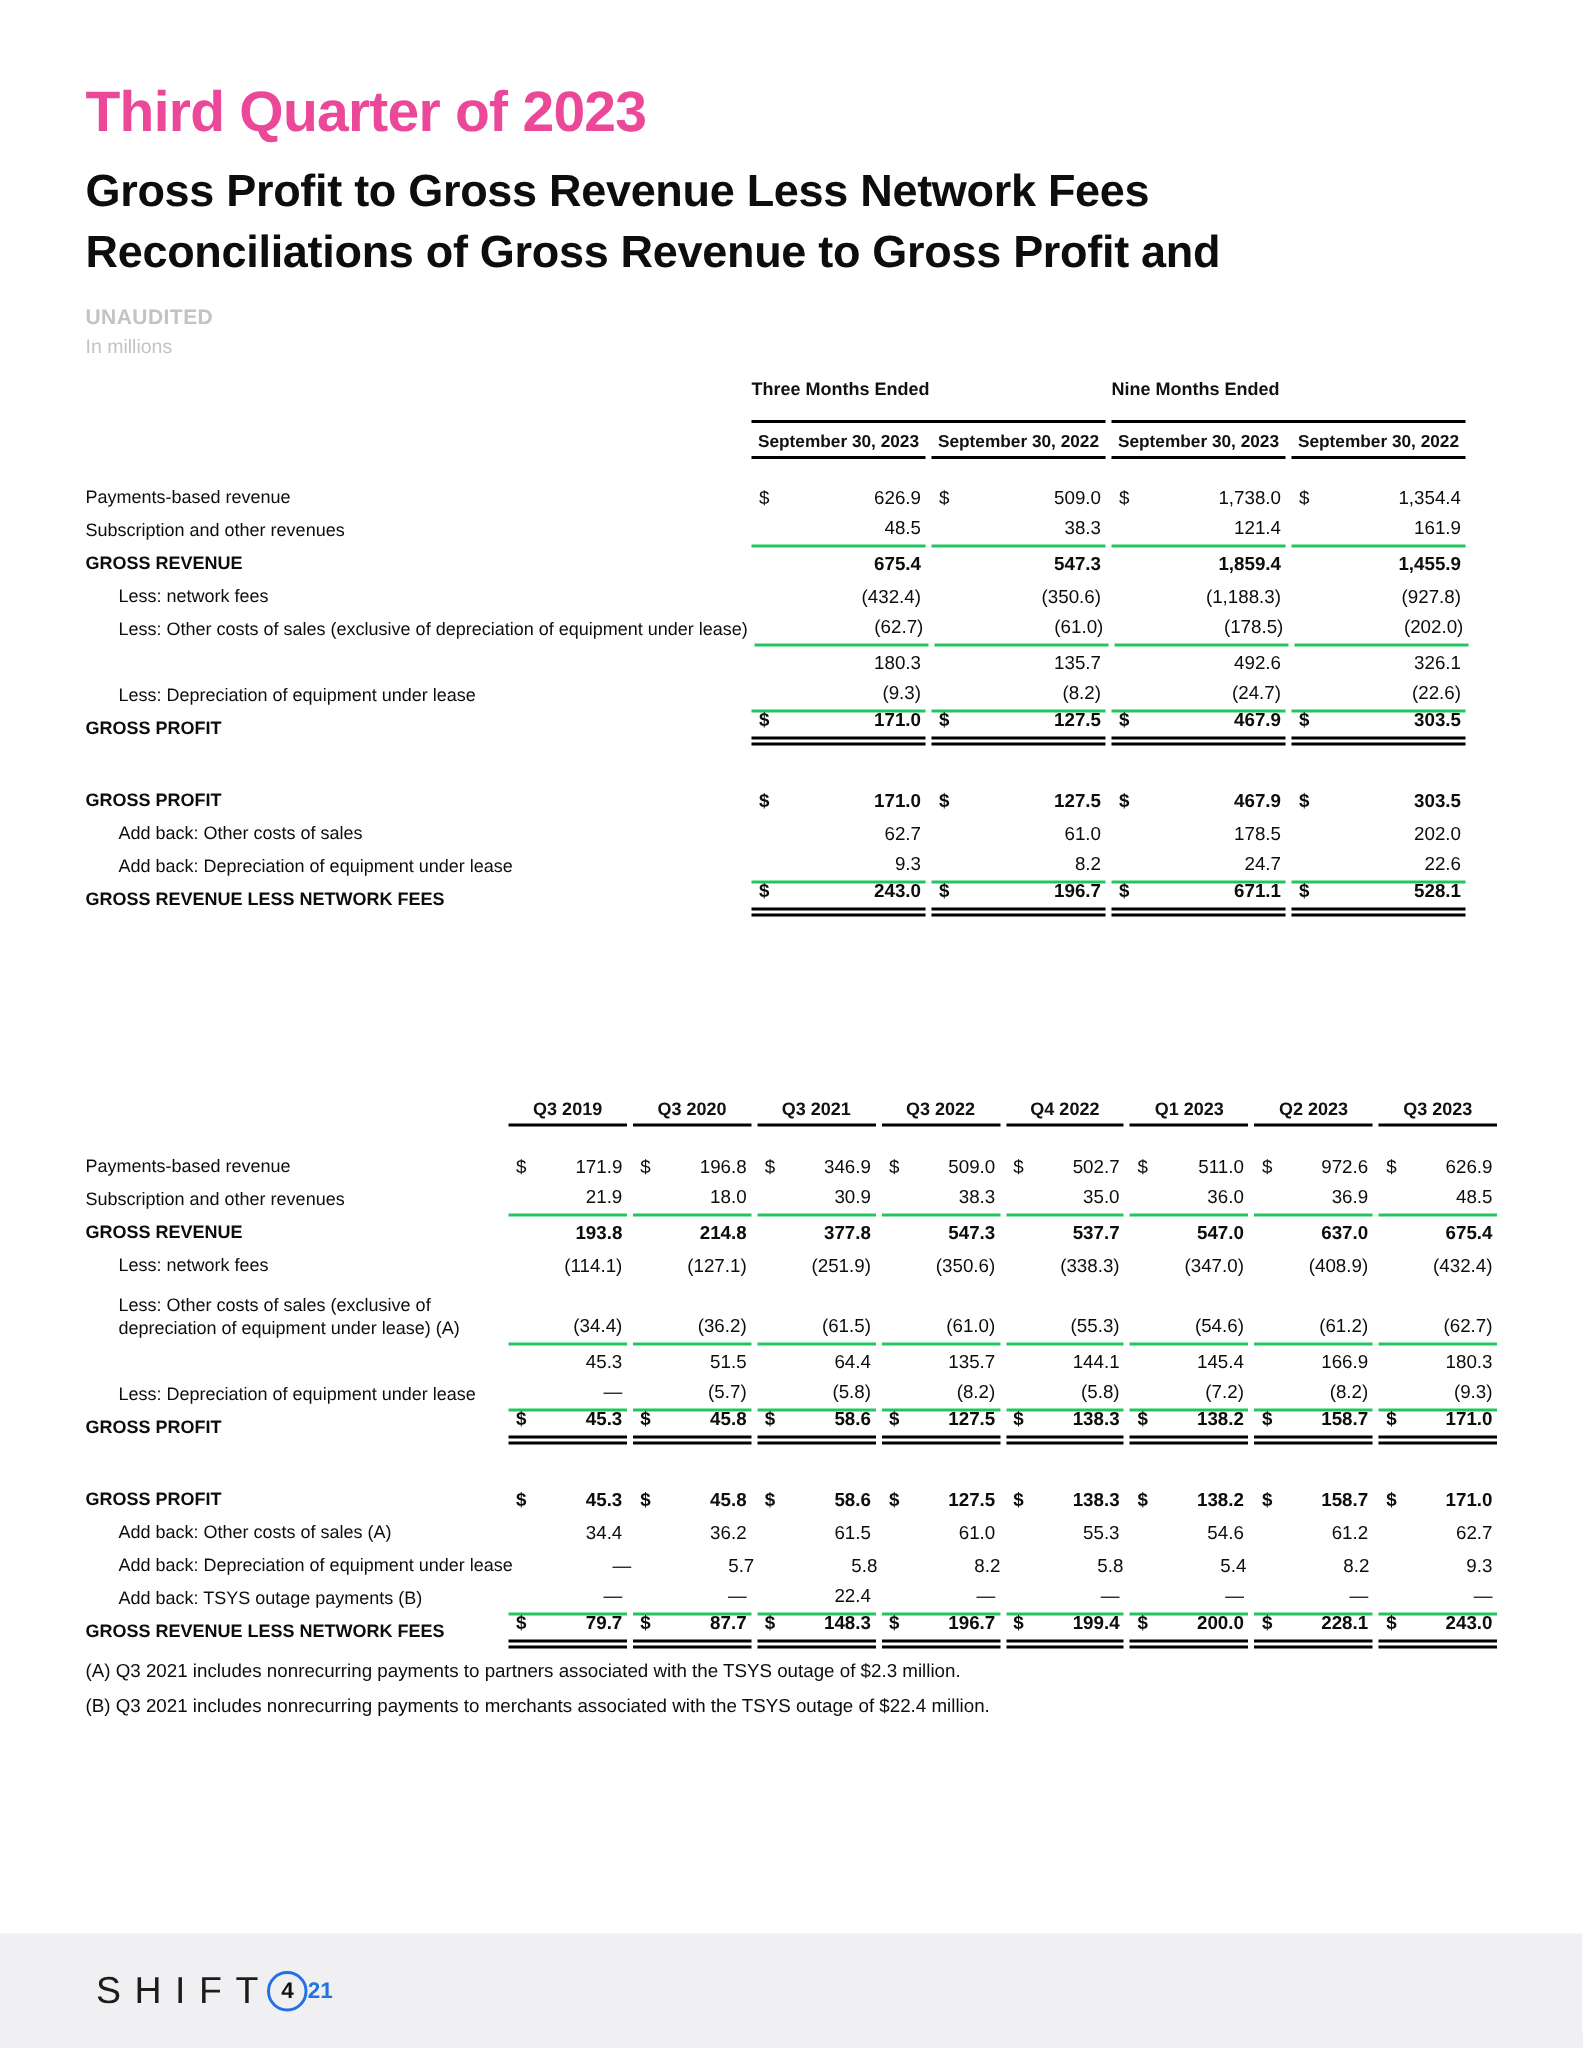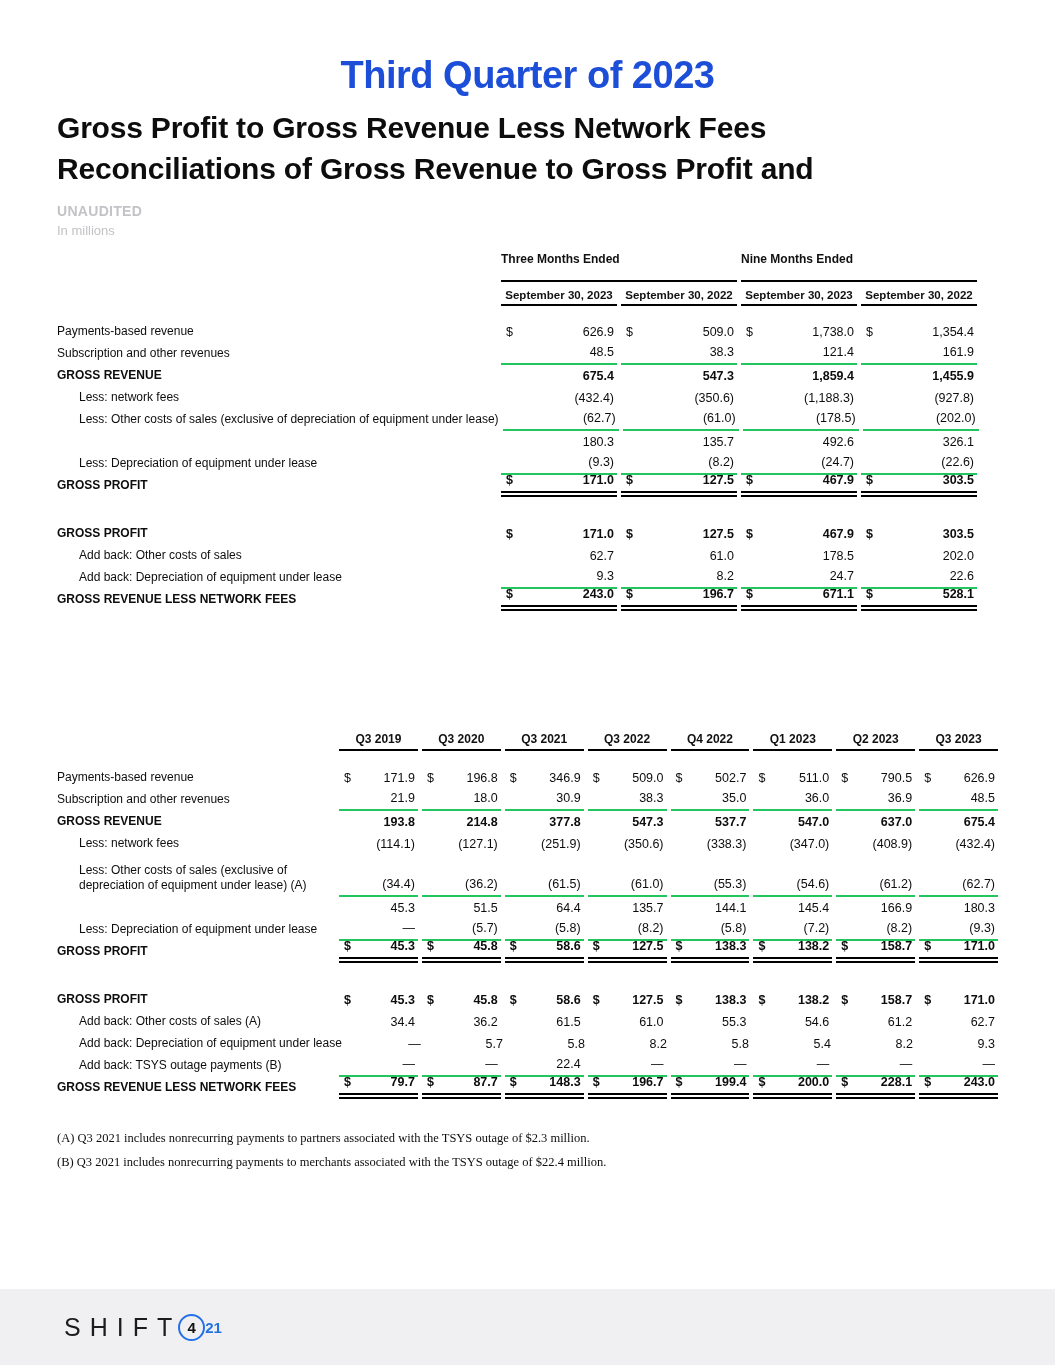--- a/index.html
+++ b/index.html
@@ -9,23 +9,22 @@
     font-family: "Liberation Sans", sans-serif;
     color: #111111;
     position: relative;
     overflow: hidden;
   }
   .content { padding: 54px 57px 0 57px; }
 
   .title {
     font-size: 38px;
     font-weight: 700;
-    color: #1d4ed8;
+    color: #ec4899;
     letter-spacing: -0.5px;
-    text-align: center;
   }
   .subtitle {
     margin-top: 10px;
     font-size: 30px;
     font-weight: 700;
     color: #0d0d0d;
     line-height: 1.38;
     letter-spacing: -0.2px;
   }
   .unaudited {
@@ -98,21 +97,21 @@
 
   
   #table2 { margin-top: 116px; }
   .lspace2 { flex: 0 0 278px; }
   #table2 .ccell { width: 80px; margin-left: 4px; font-size: 12px; }
   #t2-rows .label { flex: 0 0 278px; }
   #t2-rows .label.wrap { flex: 0 0 278px; max-width: 278px; padding-right: 14px; }
   #t2-rows .cell { width: 80px; margin-left: 4px; }
   #t2-rows { margin-top: 16px; }
 
-  .footnotes { margin-top: 32px; font-family: Liberation Serif, serif; }
+  .footnotes { margin-top: 8px; }
   .footnote { font-size: 12.5px; color: #0d0d0d; margin-bottom: 9px; }
 
   
   .footer {
     position: absolute;
     left: 0; right: 0; bottom: 0;
     height: 76px;
     background: #f0f0f2;
     display: flex;
     align-items: center;
@@ -434,21 +433,21 @@
           <div class="cell">
             <span class="dollar">$</span>
             <span class="num">502.7</span>
           </div>
           <div class="cell">
             <span class="dollar">$</span>
             <span class="num">511.0</span>
           </div>
           <div class="cell">
             <span class="dollar">$</span>
-            <span class="num">790.5</span>
+            <span class="num">972.6</span>
           </div>
           <div class="cell">
             <span class="dollar">$</span>
             <span class="num">626.9</span>
           </div>
         </div>
         <div class="row">
           <div class="label">Subscription and other revenues</div>
           <div class="cell rule-s">
             <span class="dollar"></span>

